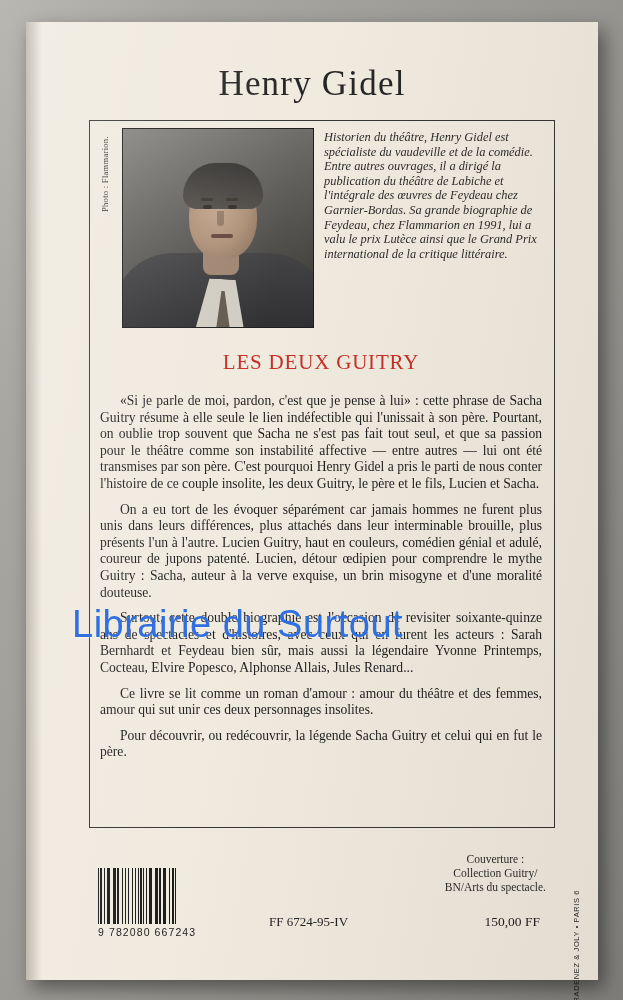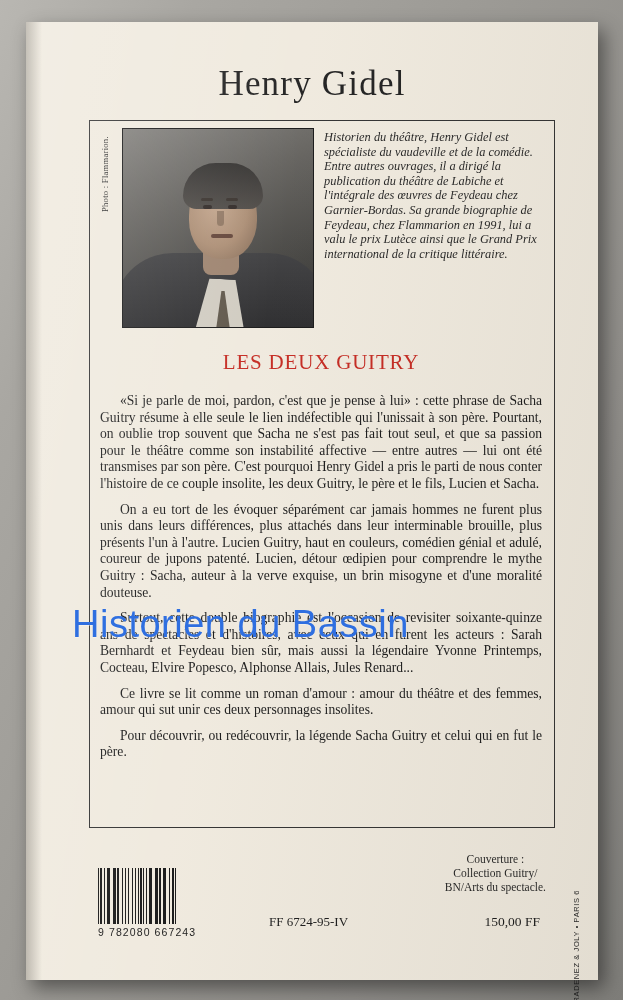--- a/index.html
+++ b/index.html
@@ -399,14 +399,14 @@
           <i style="width:1px;background:transparent"></i>
           <i style="width:1px"></i>
         </div>
       <div id="isbn-text">9 782080 667243</div>
     </div>
 
     <div id="ref-code">FF 6724-95-IV</div>
     <div id="price">150,00 FF</div>
   </div>
 
-  <div id="watermark" style="color: rgb(47, 111, 224);">Historien du Bassin</div>
+  <div id="watermark" style="color: rgb(47, 111, 224);">Librairie du Surtout</div>
 </div>
 
 </body></html>

